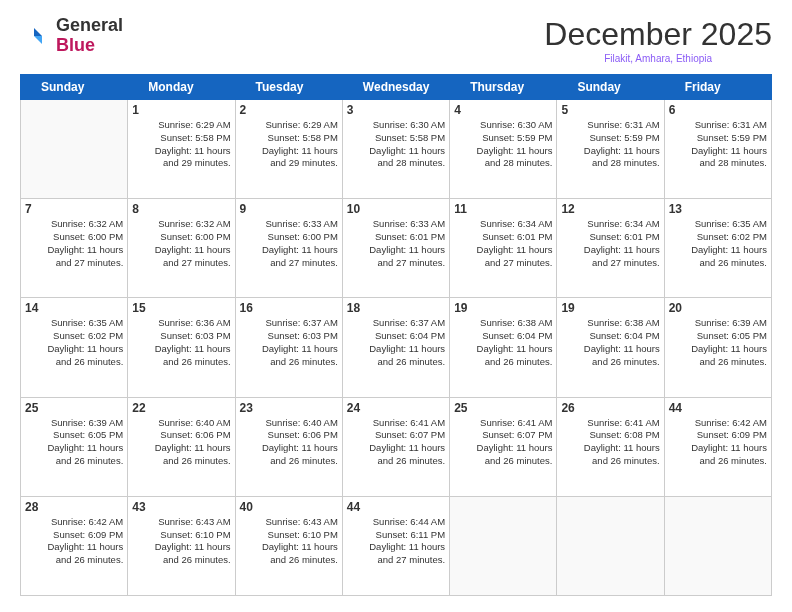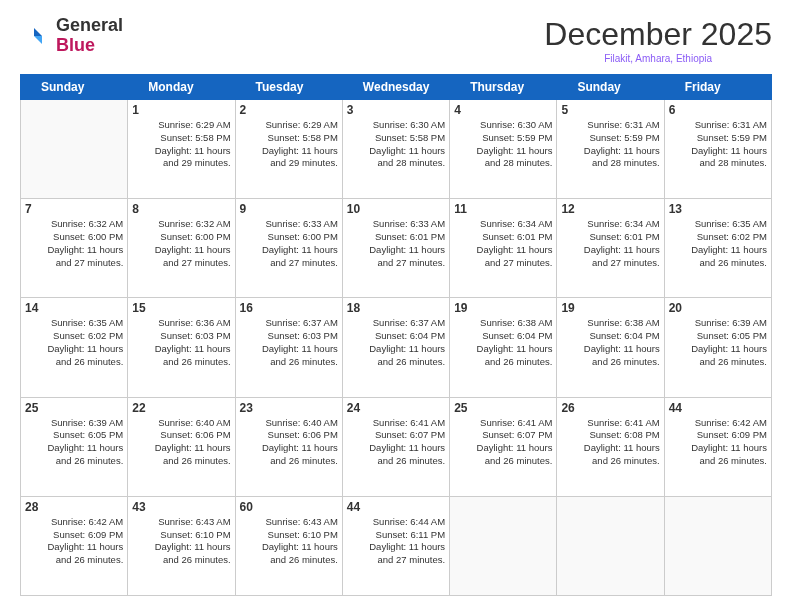--- a/index.html
+++ b/index.html
@@ -246,21 +246,21 @@
         <tr>
           <td>
             <span class="day-num">28</span>
             <div class="day-info">Sunrise: 6:42 AM<br>Sunset: 6:09 PM<br>Daylight: 11 hours<br>and 26 minutes.</div>
           </td>
           <td>
             <span class="day-num">43</span>
             <div class="day-info">Sunrise: 6:43 AM<br>Sunset: 6:10 PM<br>Daylight: 11 hours<br>and 26 minutes.</div>
           </td>
           <td>
-            <span class="day-num">60</span>
+            <span class="day-num">40</span>
             <div class="day-info">Sunrise: 6:43 AM<br>Sunset: 6:10 PM<br>Daylight: 11 hours<br>and 26 minutes.</div>
           </td>
           <td>
             <span class="day-num">44</span>
             <div class="day-info">Sunrise: 6:44 AM<br>Sunset: 6:11 PM<br>Daylight: 11 hours<br>and 27 minutes.</div>
           </td>
           <td class="empty-cell"></td>
           <td class="empty-cell"></td>
           <td class="empty-cell"></td>
         </tr>

